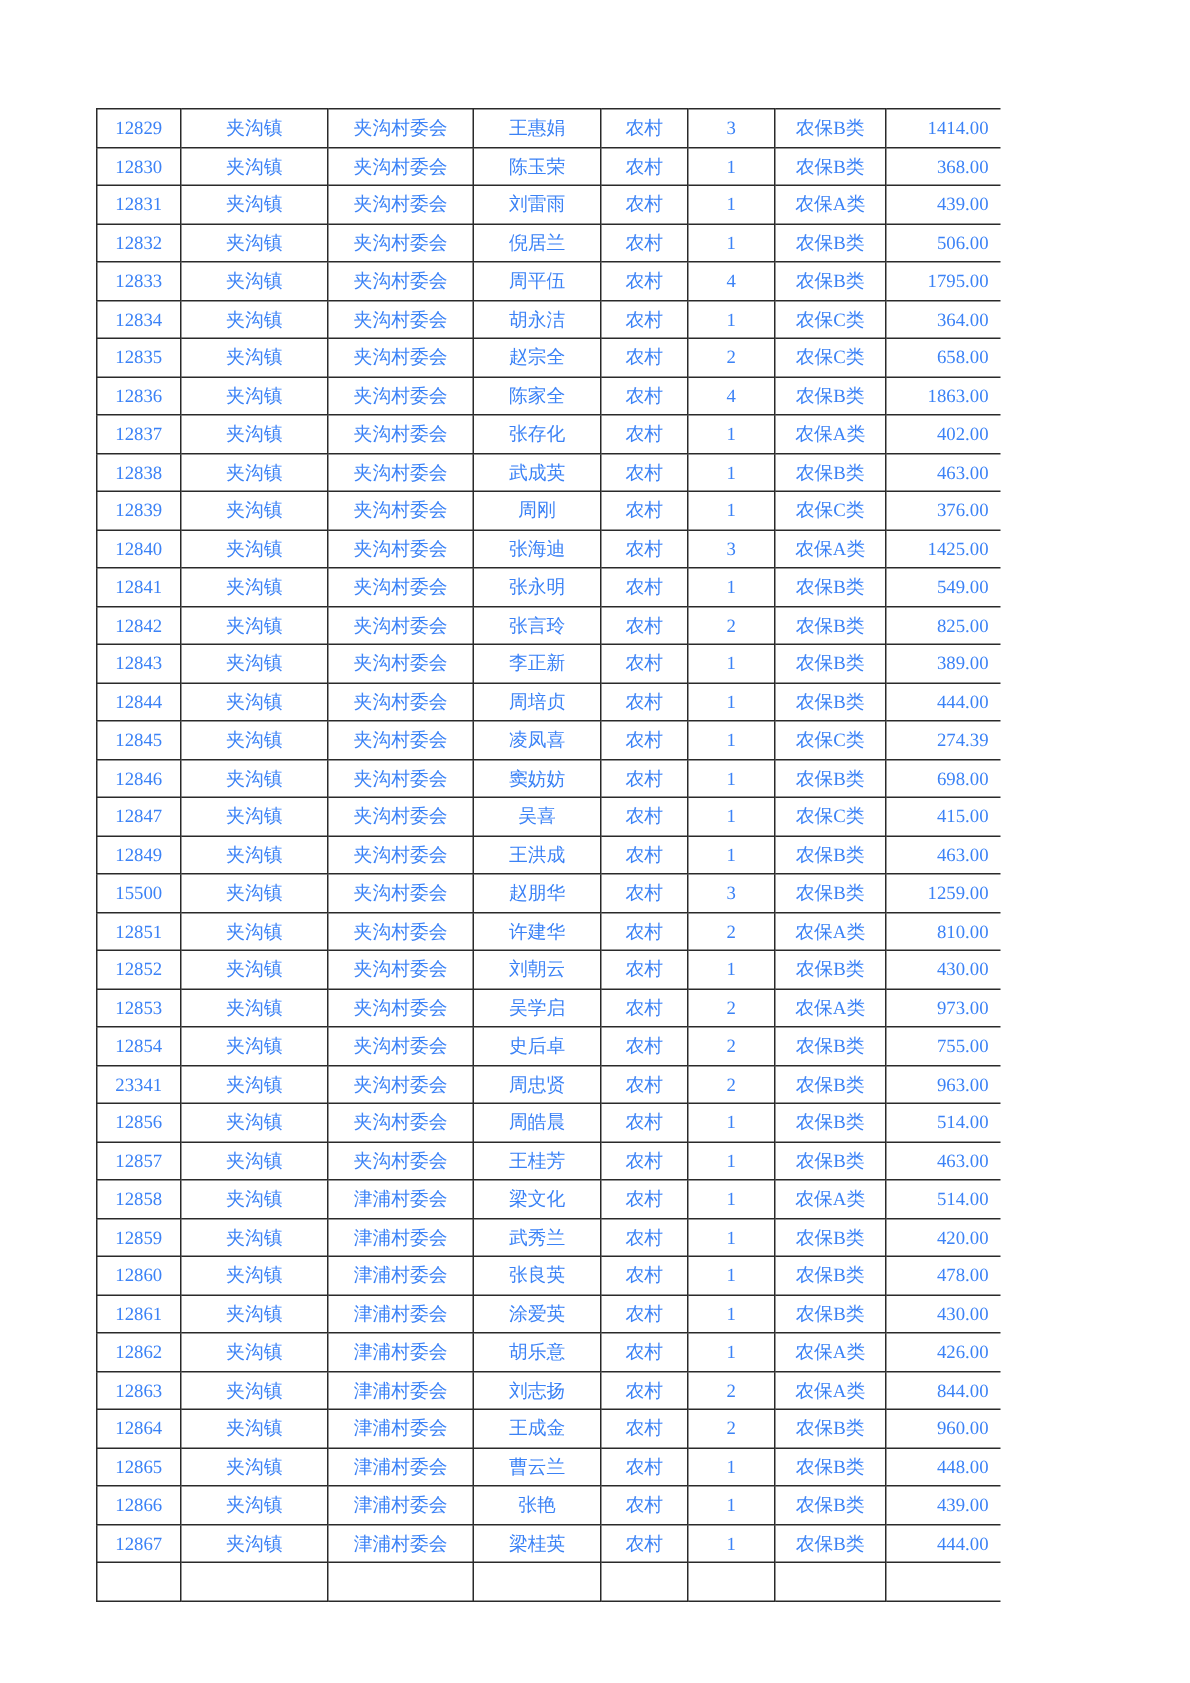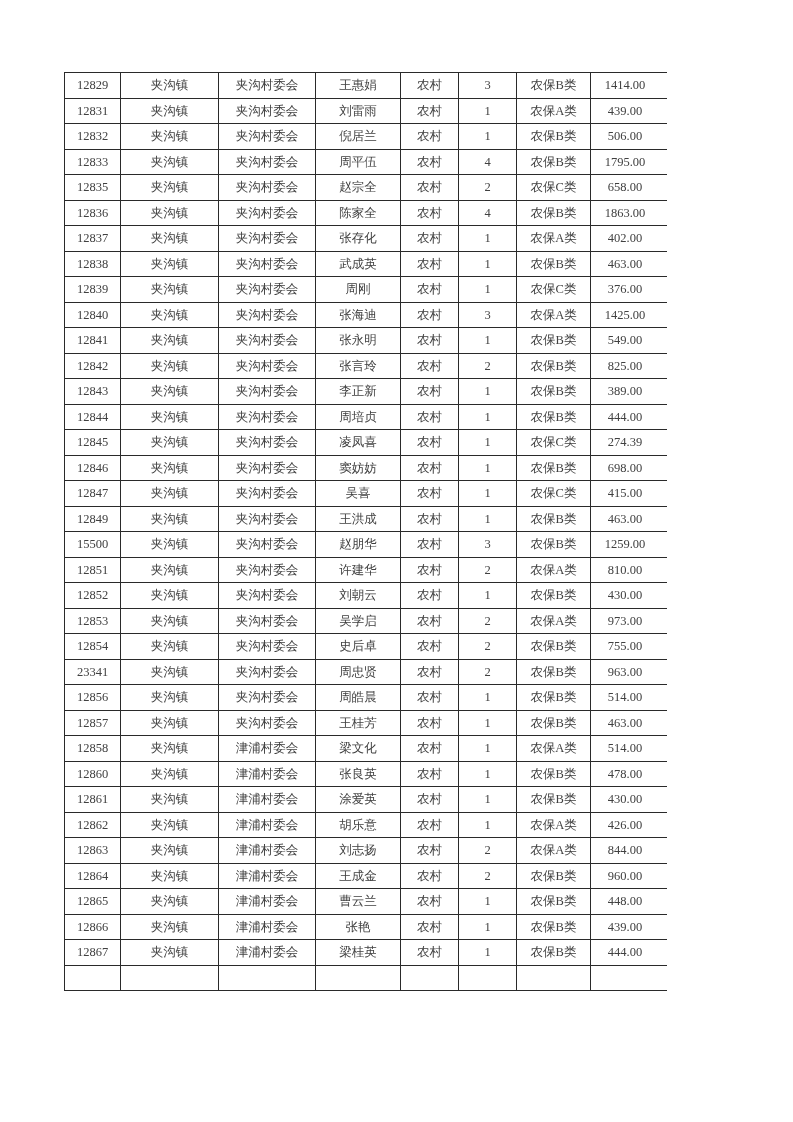--- a/index.html
+++ b/index.html
@@ -4,21 +4,21 @@
 <style>
   * { margin: 0; padding: 0; box-sizing: border-box; }
   html, body { background: #ffffff; }
   .page {
     position: relative;
     width: 667px;
     height: 1122px;
     background: #ffffff;
     overflow: hidden;
     font-family: "Liberation Serif", "DejaVu Serif", serif;
-    color: #404040;
+    color: #3b82f6;
   }
   .table-wrap {
     position: absolute;
     left: 64px;
     top: 72px;
     width: 612px;
     height: 1000px;
     overflow: hidden;
   }
   table {
@@ -30,21 +30,21 @@
     border: 1px solid #2a2a2a;
     height: 25.5px;
     text-align: center;
     vertical-align: middle;
     font-size: 12.5px;
     line-height: 1;
     overflow: hidden;
     white-space: nowrap;
   }
   td.col-amount {
-    text-align: center;
+    text-align: right;
     padding-right: 13px;
   }
   col.c-id        { width: 56px; }
   col.c-town      { width: 98px; }
   col.c-village   { width: 97px; }
   col.c-name      { width: 85px; }
   col.c-restype   { width: 58px; }
   col.c-count     { width: 58px; }
   col.c-category  { width: 74px; }
   col.c-amount    { width: 82px; }
@@ -70,20 +70,30 @@
             <td>12829</td>
             <td>夹沟镇</td>
             <td>夹沟村委会</td>
             <td>王惠娟</td>
             <td>农村</td>
             <td>3</td>
             <td>农保B类</td>
             <td class="col-amount">1414.00</td>
           </tr>
           <tr>
+            <td>12830</td>
+            <td>夹沟镇</td>
+            <td>夹沟村委会</td>
+            <td>陈玉荣</td>
+            <td>农村</td>
+            <td>1</td>
+            <td>农保B类</td>
+            <td class="col-amount">368.00</td>
+          </tr>
+          <tr>
             <td>12831</td>
             <td>夹沟镇</td>
             <td>夹沟村委会</td>
             <td>刘雷雨</td>
             <td>农村</td>
             <td>1</td>
             <td>农保A类</td>
             <td class="col-amount">439.00</td>
           </tr>
           <tr>
@@ -98,20 +108,30 @@
           </tr>
           <tr>
             <td>12833</td>
             <td>夹沟镇</td>
             <td>夹沟村委会</td>
             <td>周平伍</td>
             <td>农村</td>
             <td>4</td>
             <td>农保B类</td>
             <td class="col-amount">1795.00</td>
+          </tr>
+          <tr>
+            <td>12834</td>
+            <td>夹沟镇</td>
+            <td>夹沟村委会</td>
+            <td>胡永洁</td>
+            <td>农村</td>
+            <td>1</td>
+            <td>农保C类</td>
+            <td class="col-amount">364.00</td>
           </tr>
           <tr>
             <td>12835</td>
             <td>夹沟镇</td>
             <td>夹沟村委会</td>
             <td>赵宗全</td>
             <td>农村</td>
             <td>2</td>
             <td>农保C类</td>
             <td class="col-amount">658.00</td>
@@ -328,20 +348,30 @@
           </tr>
           <tr>
             <td>12858</td>
             <td>夹沟镇</td>
             <td>津浦村委会</td>
             <td>梁文化</td>
             <td>农村</td>
             <td>1</td>
             <td>农保A类</td>
             <td class="col-amount">514.00</td>
+          </tr>
+          <tr>
+            <td>12859</td>
+            <td>夹沟镇</td>
+            <td>津浦村委会</td>
+            <td>武秀兰</td>
+            <td>农村</td>
+            <td>1</td>
+            <td>农保B类</td>
+            <td class="col-amount">420.00</td>
           </tr>
           <tr>
             <td>12860</td>
             <td>夹沟镇</td>
             <td>津浦村委会</td>
             <td>张良英</td>
             <td>农村</td>
             <td>1</td>
             <td>农保B类</td>
             <td class="col-amount">478.00</td>

